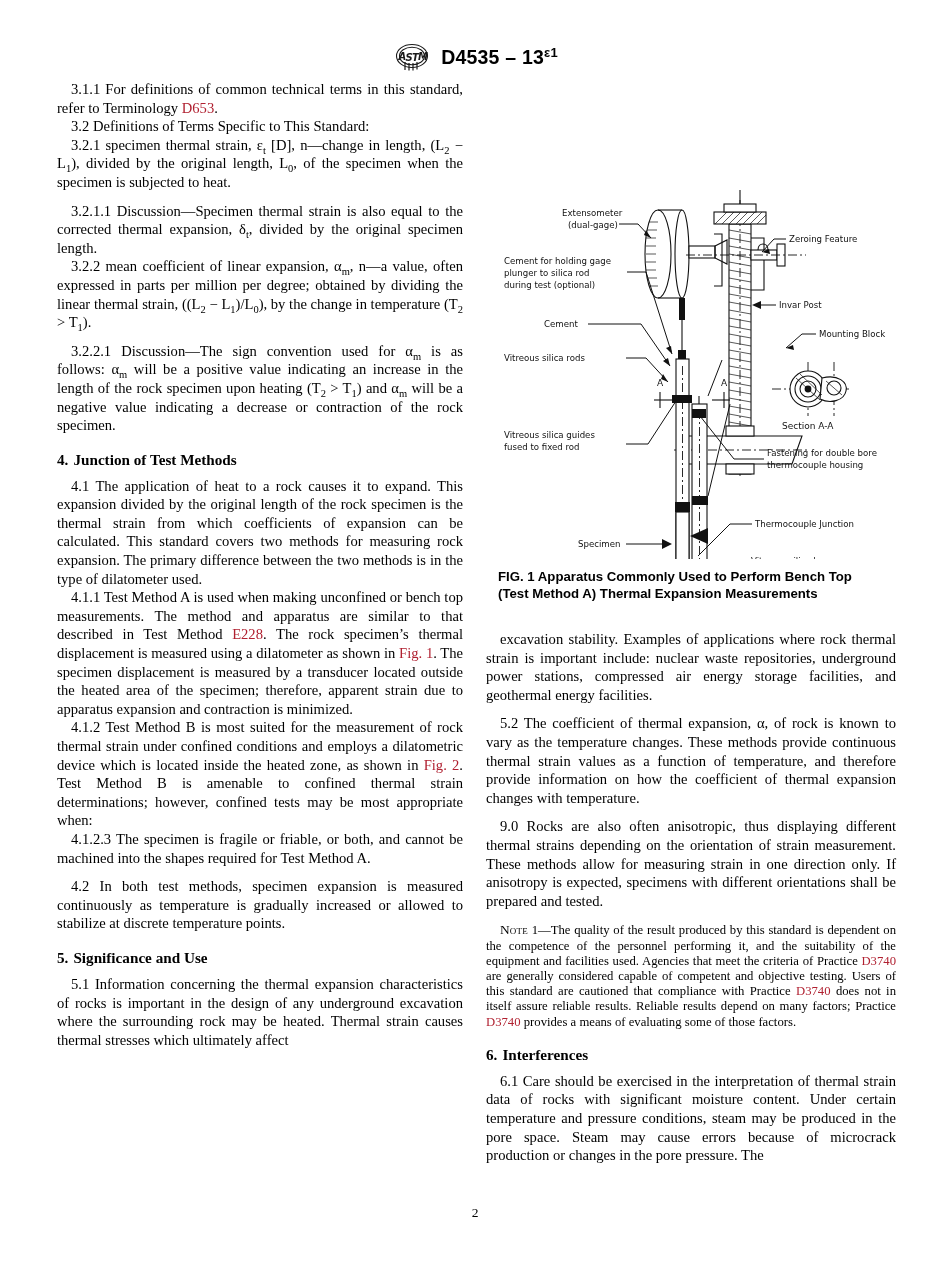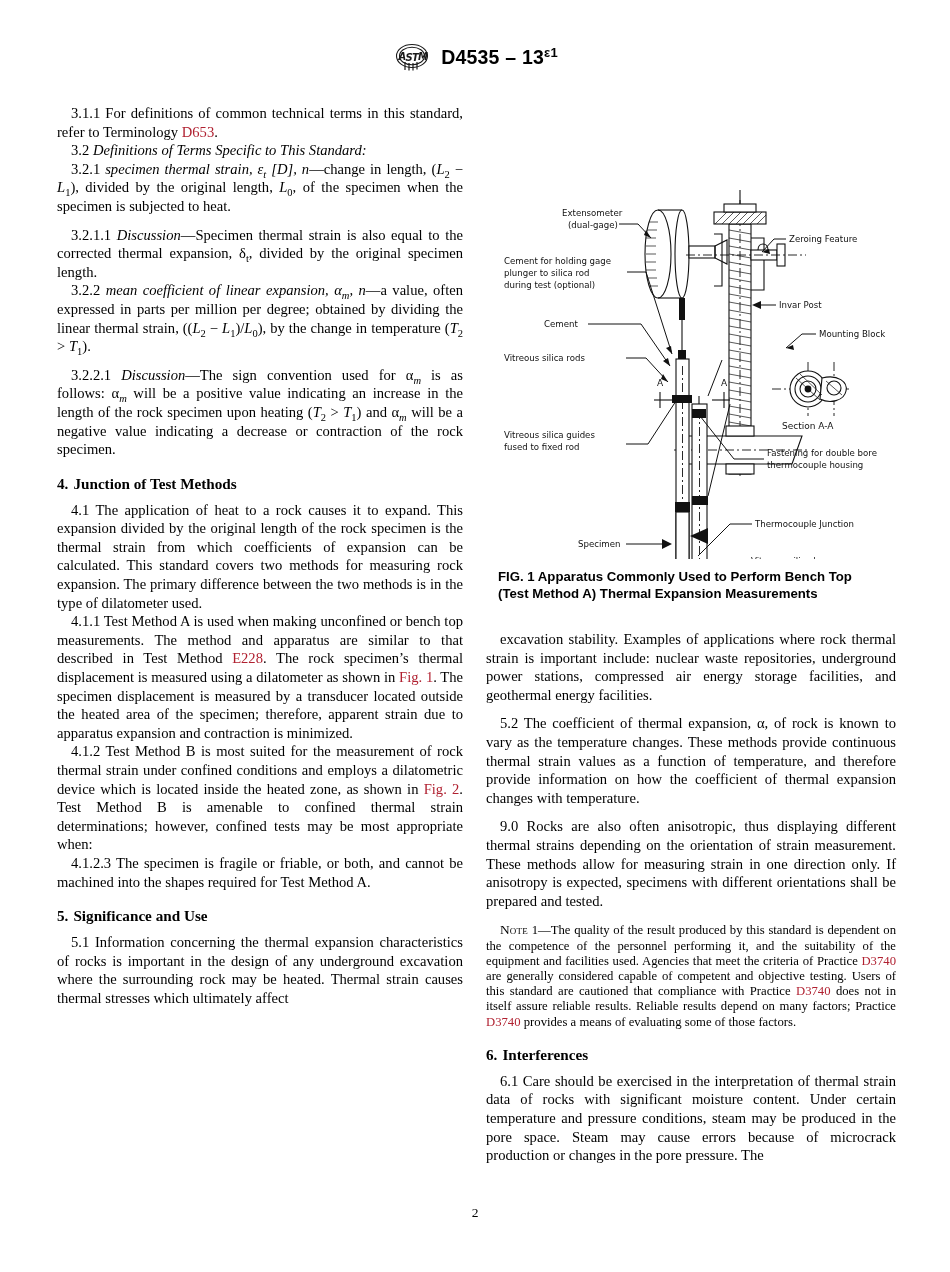--- a/index.html
+++ b/index.html
@@ -33,21 +33,21 @@
     font-weight: bold;
     font-size: 19.5px;
     letter-spacing: 0.2px;
     white-space: nowrap;
   }
   .designation sup { font-size: 13px; }
 
   
   .col-left {
     position: absolute;
-    top: 104px;
+    top: 80px;
     left: 57px;
     width: 406px;
   }
   .col-right {
     position: absolute;
     top: 104px;
     left: 486px;
     width: 410px;
   }
 
@@ -64,21 +64,21 @@
 
   h3.section {
     margin: 15px 0 8px 0;
     font-size: 15.2px;
     font-weight: bold;
     text-indent: 0;
     line-height: 19px;
   }
   h3.section .num { margin-right: 5px; }
 
-  .it { font-style: italic; }
+  .it { }
   .lnk { color: #b02030; }
   .sc {
     font-variant: small-caps;
     font-size: 13.4px;
     letter-spacing: 0.2px;
   }
   sub { font-size: 0.72em; line-height: 0; }
   sup { font-size: 0.72em; line-height: 0; }
 
   
@@ -170,20 +170,21 @@
   <p class="body gap">3.2.2.1 <span class="it">Discussion</span>—The sign convention used for α<sub><span class="it">m</span></sub> is as follows: α<sub><span class="it">m</span></sub> will be a positive value indicating an increase in the length of the rock specimen upon heating (<span class="it">T</span><sub>2</sub> &gt; <span class="it">T</span><sub>1</sub>) and α<sub><span class="it">m</span></sub> will be a negative value indicating a decrease or contraction of the rock specimen.</p>
 
   <h3 class="section">
     <span class="num">4.</span><span>Junction of Test Methods</span>
   </h3>
 
   <p class="body">4.1 The application of heat to a rock causes it to expand. This expansion divided by the original length of the rock specimen is the thermal strain from which coefficients of expansion can be calculated. This standard covers two methods for measuring rock expansion. The primary difference between the two methods is in the type of dilatometer used.</p>
   <p class="body">4.1.1 Test Method A is used when making unconfined or bench top measurements. The method and apparatus are similar to that described in Test Method <span class="lnk">E228</span>. The rock specimen’s thermal displacement is measured using a dilatometer as shown in <span class="lnk">Fig. 1</span>. The specimen displacement is measured by a transducer located outside the heated area of the specimen; therefore, apparent strain due to apparatus expansion and contraction is minimized.</p>
   <p class="body">4.1.2 Test Method B is most suited for the measurement of rock thermal strain under confined conditions and employs a dilatometric device which is located inside the heated zone, as shown in <span class="lnk">Fig. 2</span>. Test Method B is amenable to confined thermal strain determinations; however, confined tests may be most appropriate when:</p>
   <p class="body">4.1.2.3 The specimen is fragile or friable, or both, and cannot be machined into the shapes required for Test Method A.</p>
+  <p class="body gap">4.2 In both test methods, specimen expansion is measured continuously as temperature is gradually increased or allowed to stabilize at discrete temperature points.</p>
 
   <h3 class="section">
     <span class="num">5.</span><span>Significance and Use</span>
   </h3>
 
   <p class="body">5.1 Information concerning the thermal expansion characteristics of rocks is important in the design of any underground excavation where the surrounding rock may be heated. Thermal strain causes thermal stresses which ultimately affect</p>
 </div>
 
 <div class="col-right">
 

